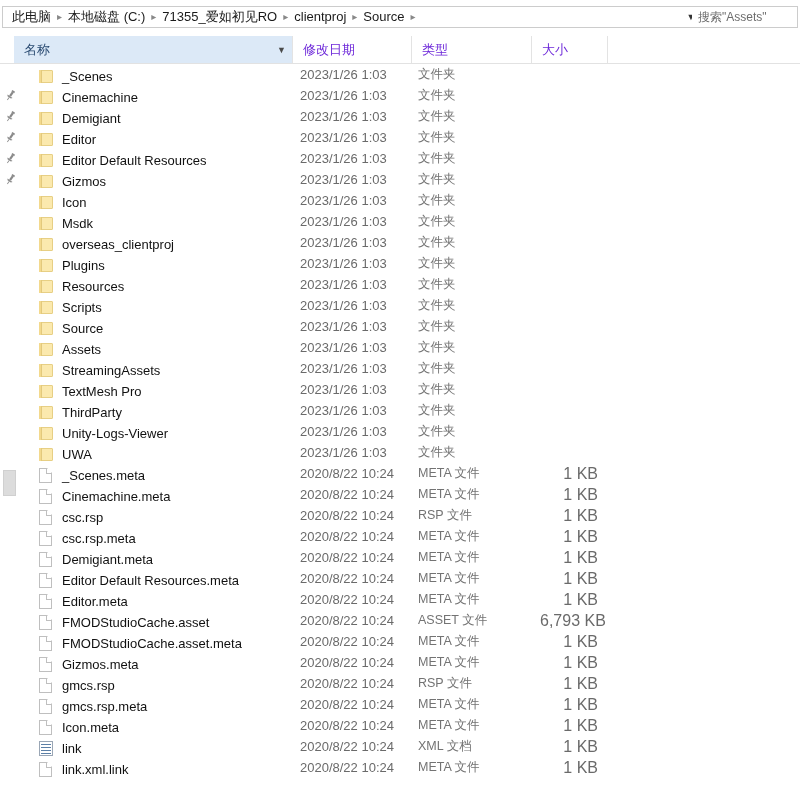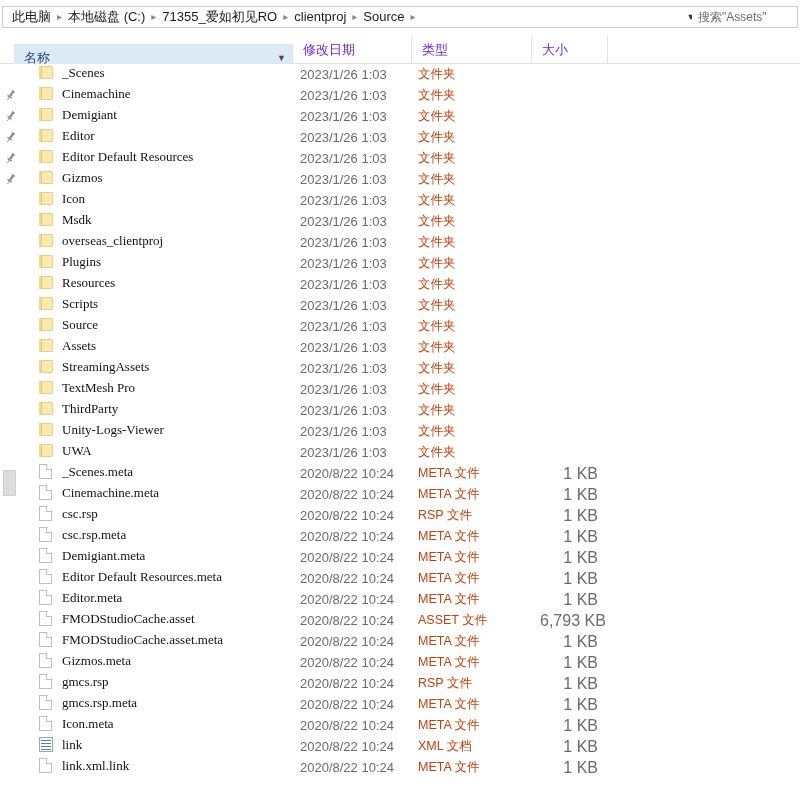--- a/index.html
+++ b/index.html
@@ -109,21 +109,20 @@
     align-items: center;
     font-size: 13px;
     color: #6d28d9;
     border-right: 1px solid #e3e3e3;
     padding-left: 10px;
     white-space: nowrap;
   }
   .col.sorted {
     background: #dce9f7;
     color: #2a4b72;
-    margin-top: 8px;
   }
   .sort-caret {
     position: absolute;
     left: 152px; top: 38px;
     font-size: 10px;
     color: #3a6ea5;
     line-height: 1;
   }
   .col-chev {
     position: absolute;
@@ -151,23 +150,22 @@
     position: absolute;
     left: 4px;
     top: 4px;
     width: 13px;
     height: 13px;
   }
   .cell-name {
     position: absolute;
     left: 39px;
     display: flex;
-    align-items: flex-start;
+    align-items: flex-end;
     height: 21px;
-    font-family: Liberation Serif, serif;
   }
   .icon-wrap {
     width: 20px;
     height: 17px;
     display: flex;
     align-items: center;
     justify-content: flex-start;
     flex: 0 0 auto;
   }
   .name-text {
@@ -179,21 +177,21 @@
   .cell-date {
     position: absolute;
     left: 300px;
     font-size: 13px;
     color: #6a6a6a;
   }
   .cell-type {
     position: absolute;
     left: 418px;
     font-size: 12.5px;
-    color: #c2410c;
+    color: #737373;
   }
   .cell-size {
     position: absolute;
     left: 540px;
     width: 58px;
     text-align: right;
     font-size: 16px;
     color: #6a6a6a;
   }
 

